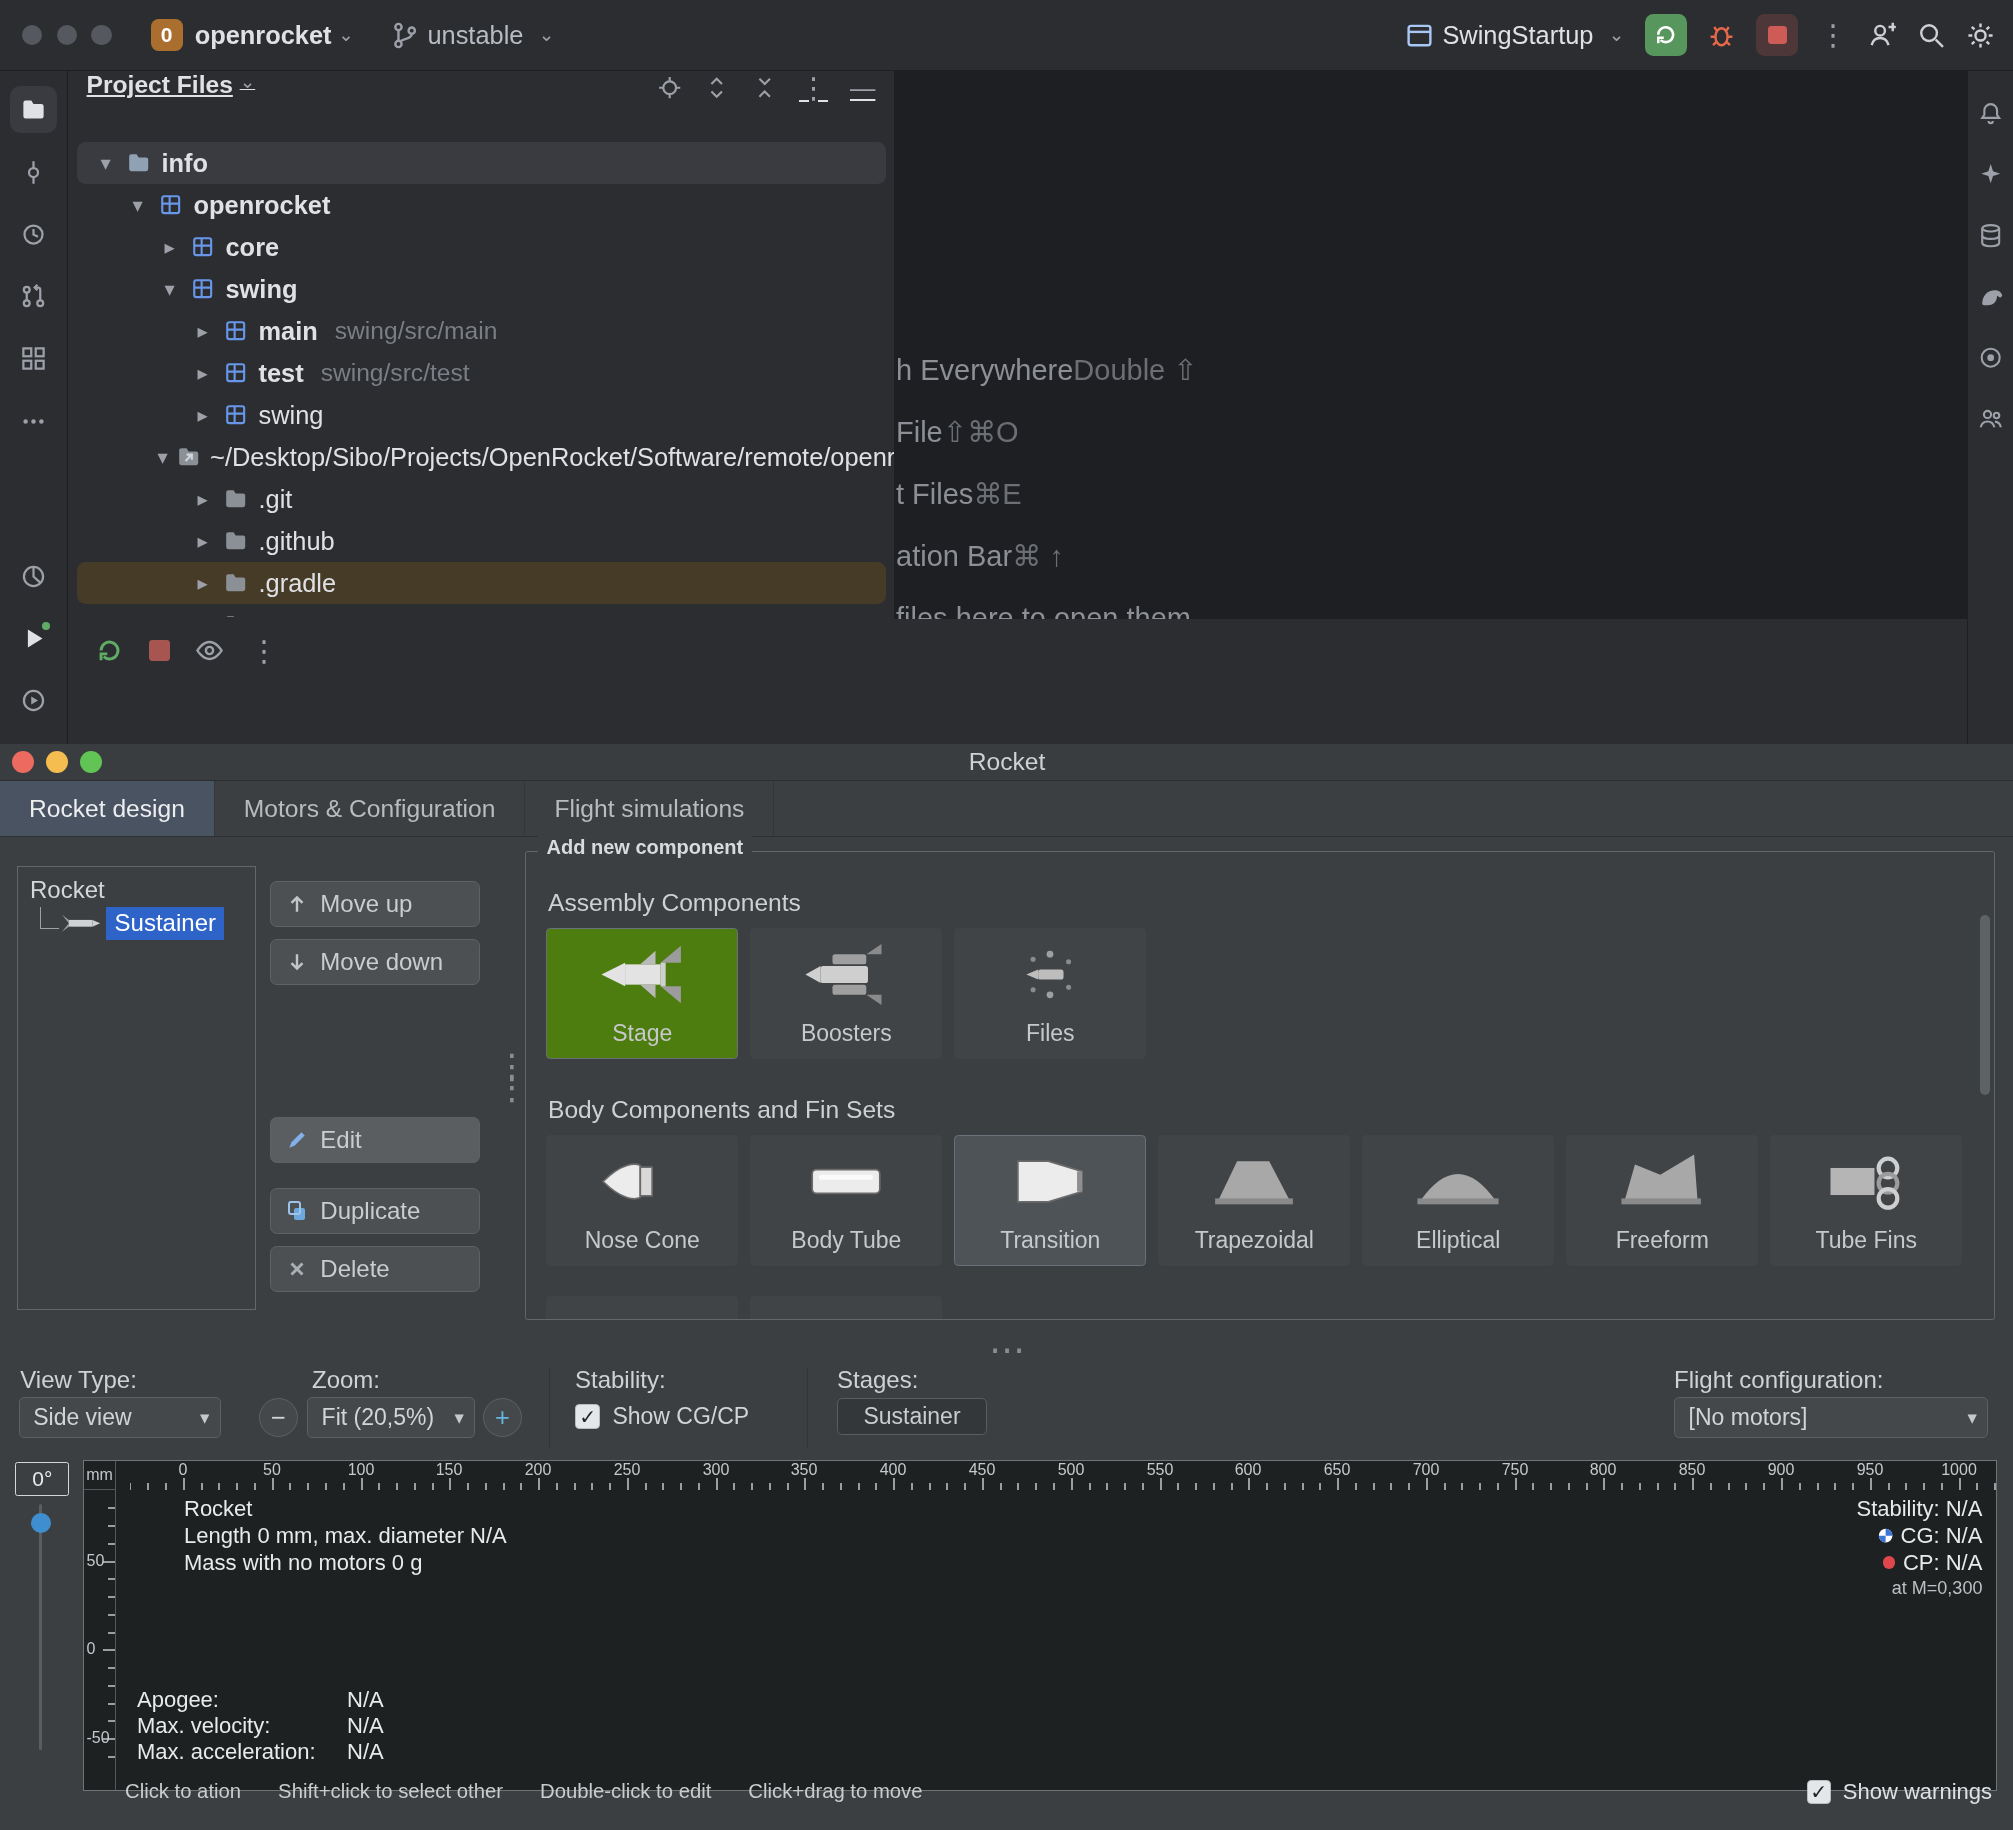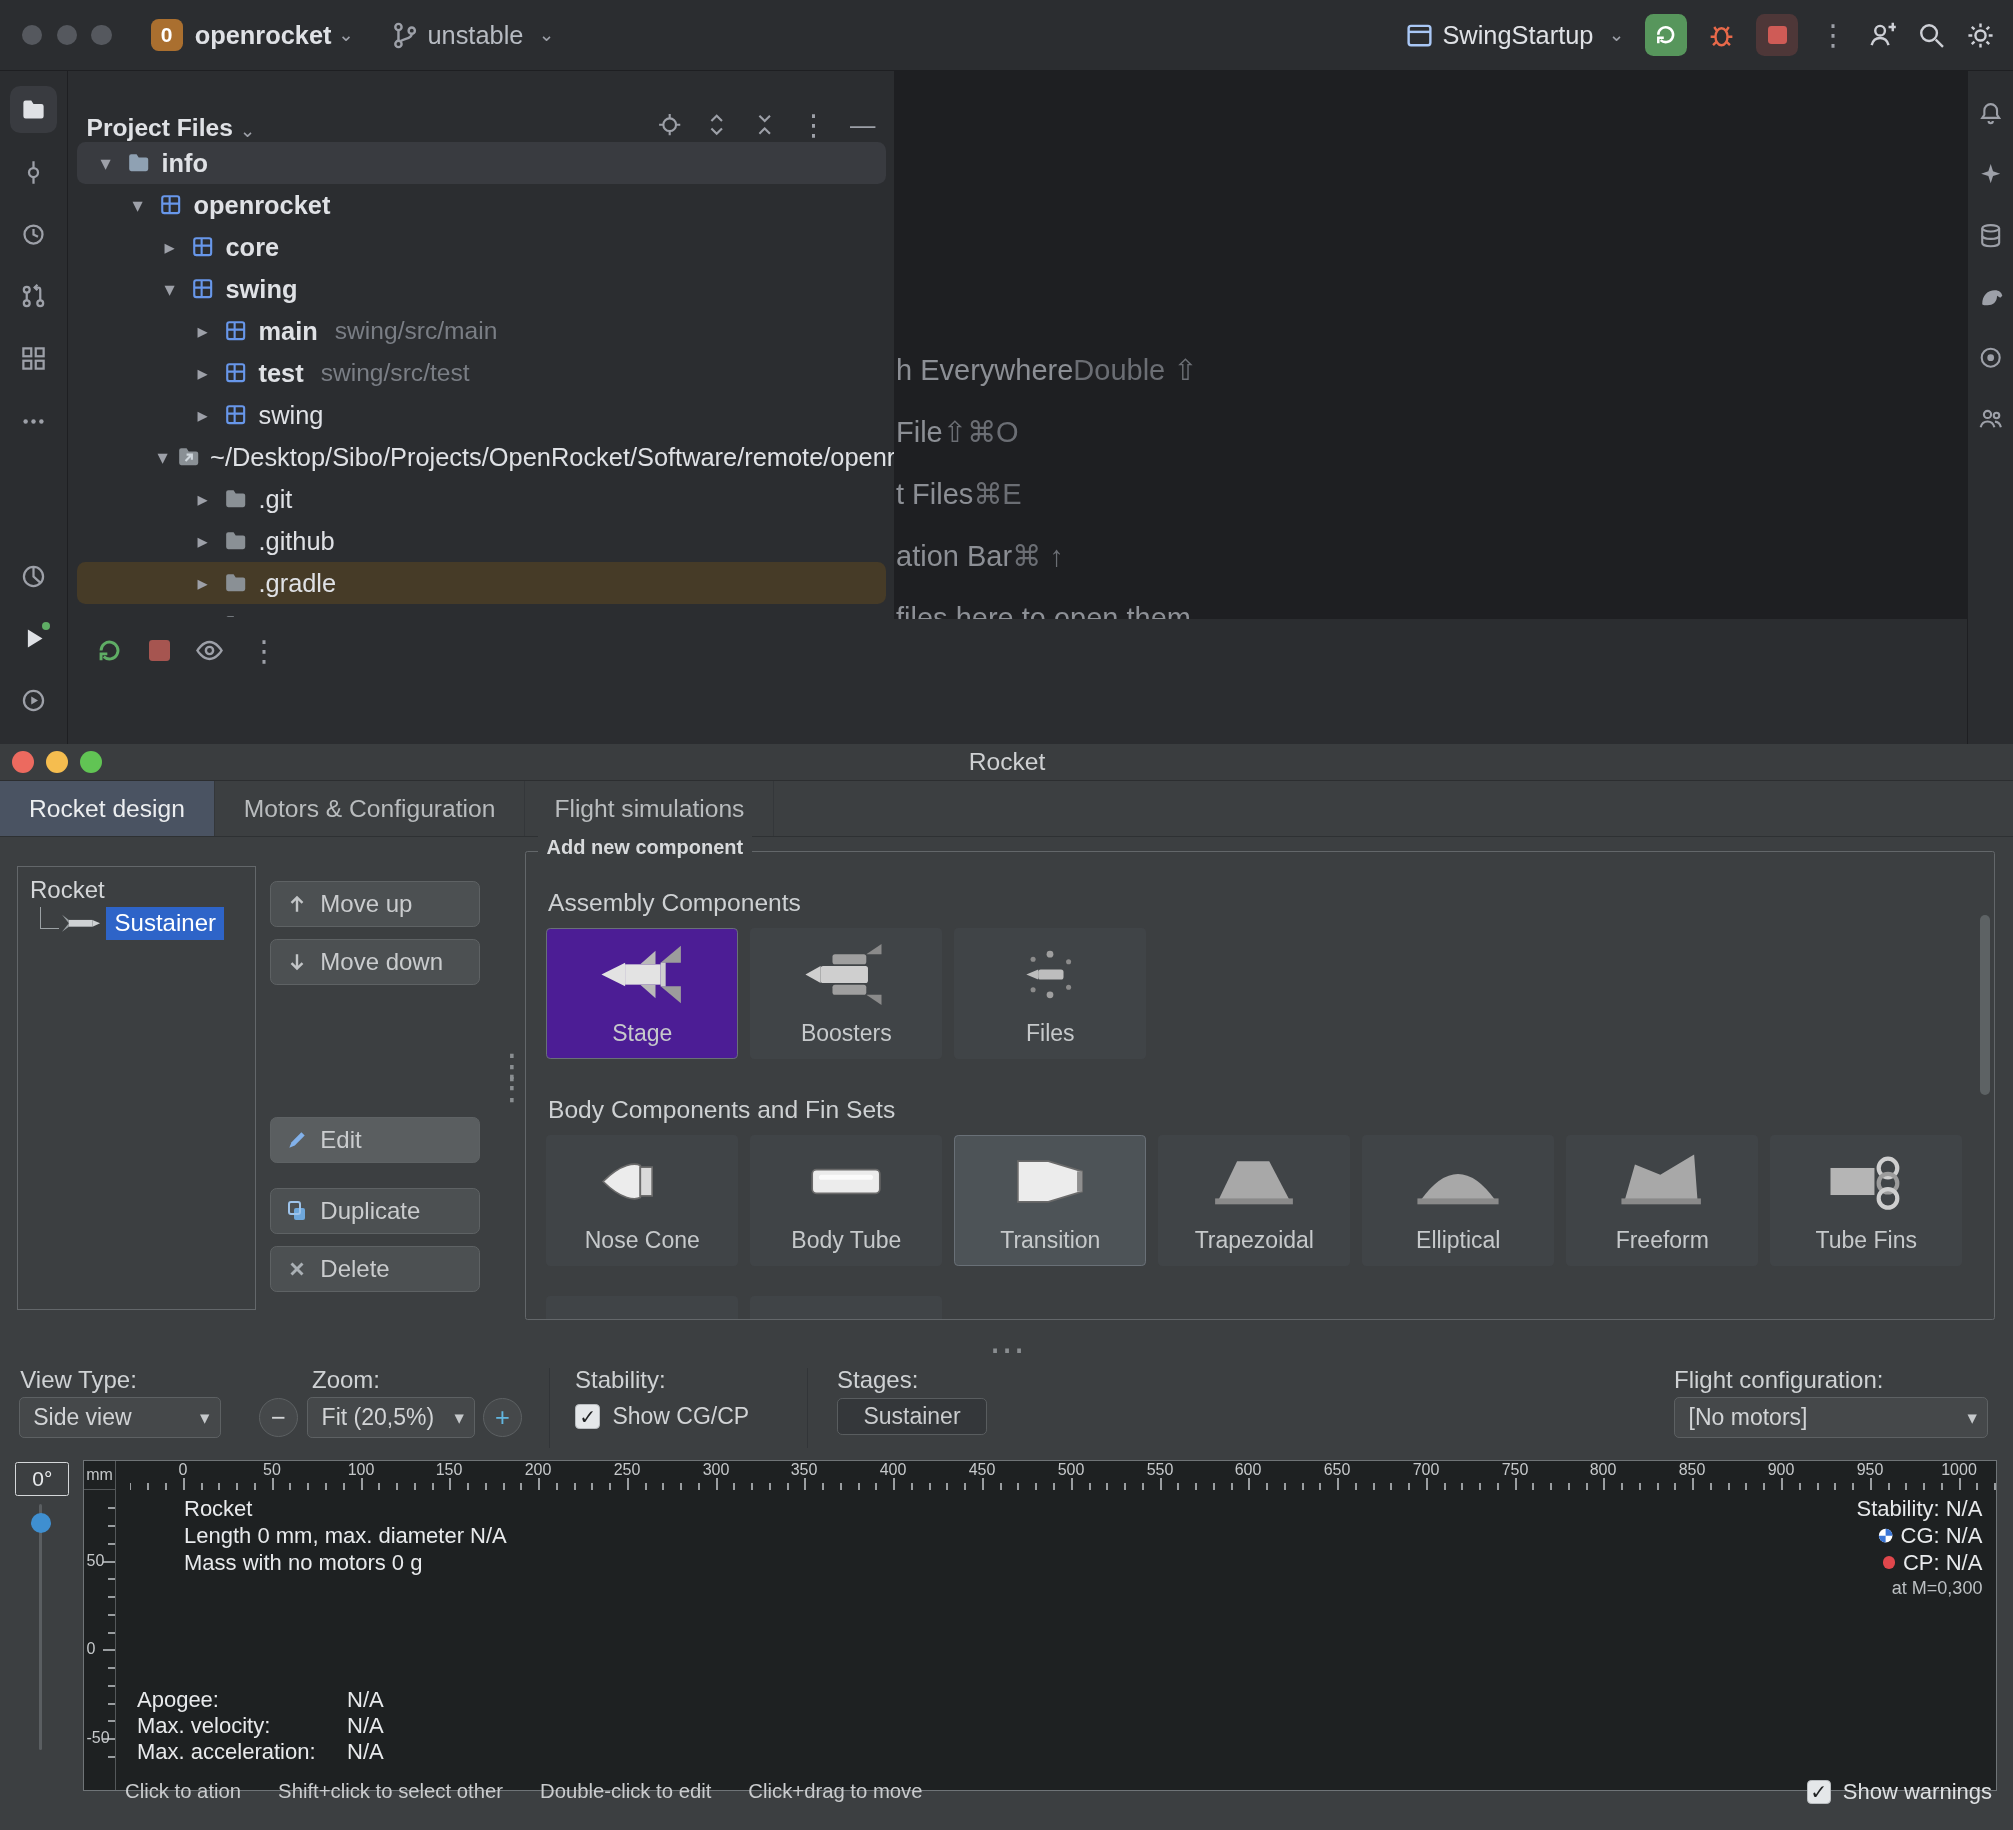--- a/index.html
+++ b/index.html
@@ -39,21 +39,21 @@
     border-left:0.8px solid #1e1f22;display:flex;flex-direction:column;align-items:center;}
   .stripicon{width:47px;height:47px;border-radius:10.2px;display:flex;align-items:center;
     justify-content:center;color:var(--ide-dim);margin-top:15.3px;position:relative;}
   .rightstrip .stripicon{width:37px;height:37px;margin-top:24px;}
   .stripicon.active{background:var(--ide-sel);color:var(--ide-text);}
   .stripicon.push{margin-top:108px;}
   .rundot{position:absolute;right:6.8px;top:6.8px;width:8.5px;height:8.5px;border-radius:50%;background:#5fad65;}
   
   .projpanel{position:absolute;left:68px;top:71px;width:827px;height:548px;background:var(--ide-panel);
     border-right:0.8px solid #1e1f22;}
-  .pp-head{height:71px;display:flex;align-items:flex-end;padding:0 18.6px;color:var(--ide-text);}
+  .pp-head{height:71px;display:flex;align-items:flex-start;padding:0 18.6px;color:var(--ide-text);text-decoration:underline;}
   .pp-title{font-size:24.6px;font-weight:600;}
   .pp-icons{margin-left:auto;display:flex;align-items:center;gap:22px;color:var(--ide-dim);}
   .tree{height:475px;overflow:hidden;padding:0 8.5px;}
   .trow{height:42px;display:flex;align-items:center;gap:8.5px;border-radius:8.5px;color:var(--ide-text);
     font-size:25.4px;}
   .trow.sel{background:var(--ide-sel);}
   .trow.hl{background:#463b27;}
   .tchev{width:24px;text-align:center;color:var(--ide-dim);font-size:20.3px;}
   .ticon{width:27px;height:27px;}
   .tlabel.b{font-weight:600;}
@@ -103,21 +103,21 @@
     border-radius:2.5px;}
   .addtitle{position:absolute;top:-15.3px;left:12px;background:var(--rk-bg);padding:0 8.5px;
     font-size:20px;font-weight:700;color:#d8dadc;}
   .addcontent{position:absolute;inset:0;overflow:hidden;}
   .gsec{position:absolute;left:22px;font-size:24.6px;color:#ced1d3;}
   .grow{position:absolute;left:20.3px;display:flex;gap:12px;}
   .cbtn{width:192px;height:131px;background:#404447;border:0.8px solid transparent;border-radius:4.2px;
     display:flex;flex-direction:column;align-items:center;}
   .cbtn .cic{flex:1;display:flex;align-items:center;justify-content:center;}
   .cbtn .clab{font-size:23px;color:#c6c9cb;margin-bottom:10.2px;}
-  .cbtn.selected{background:#4c1d95;border-color:#697077;}
+  .cbtn.selected{background:#4d7c0f;border-color:#697077;}
   .cbtn.hover{background:#4d5357;border-color:#697077;}
   .scroll-thumb{position:absolute;right:4.2px;top:63px;width:10.2px;height:180px;border-radius:5.1px;background:#5d6264;}
   .hdots{position:absolute;top:585px;left:0;right:0;text-align:center;color:#8a8e91;font-size:36px;}
   
   .rk-controls{position:absolute;top:612px;left:0;right:0;height:104px;}
   .ctl-label{position:absolute;top:10.2px;font-size:24px;color:#cfd2d4;}
   .combo{position:absolute;top:41px;height:41px;background:#45484a;border:0.8px solid #5d6163;
     border-radius:5.1px;display:flex;align-items:center;padding:0 37px 0 13.6px;font-size:23px;color:#d2d4d6;}
   .combo .arr{position:absolute;right:10.2px;color:#c6c9cb;font-size:18.6px;}
   .zoombtn{position:absolute;top:42px;width:39px;height:39px;border-radius:50%;background:#45484a;

